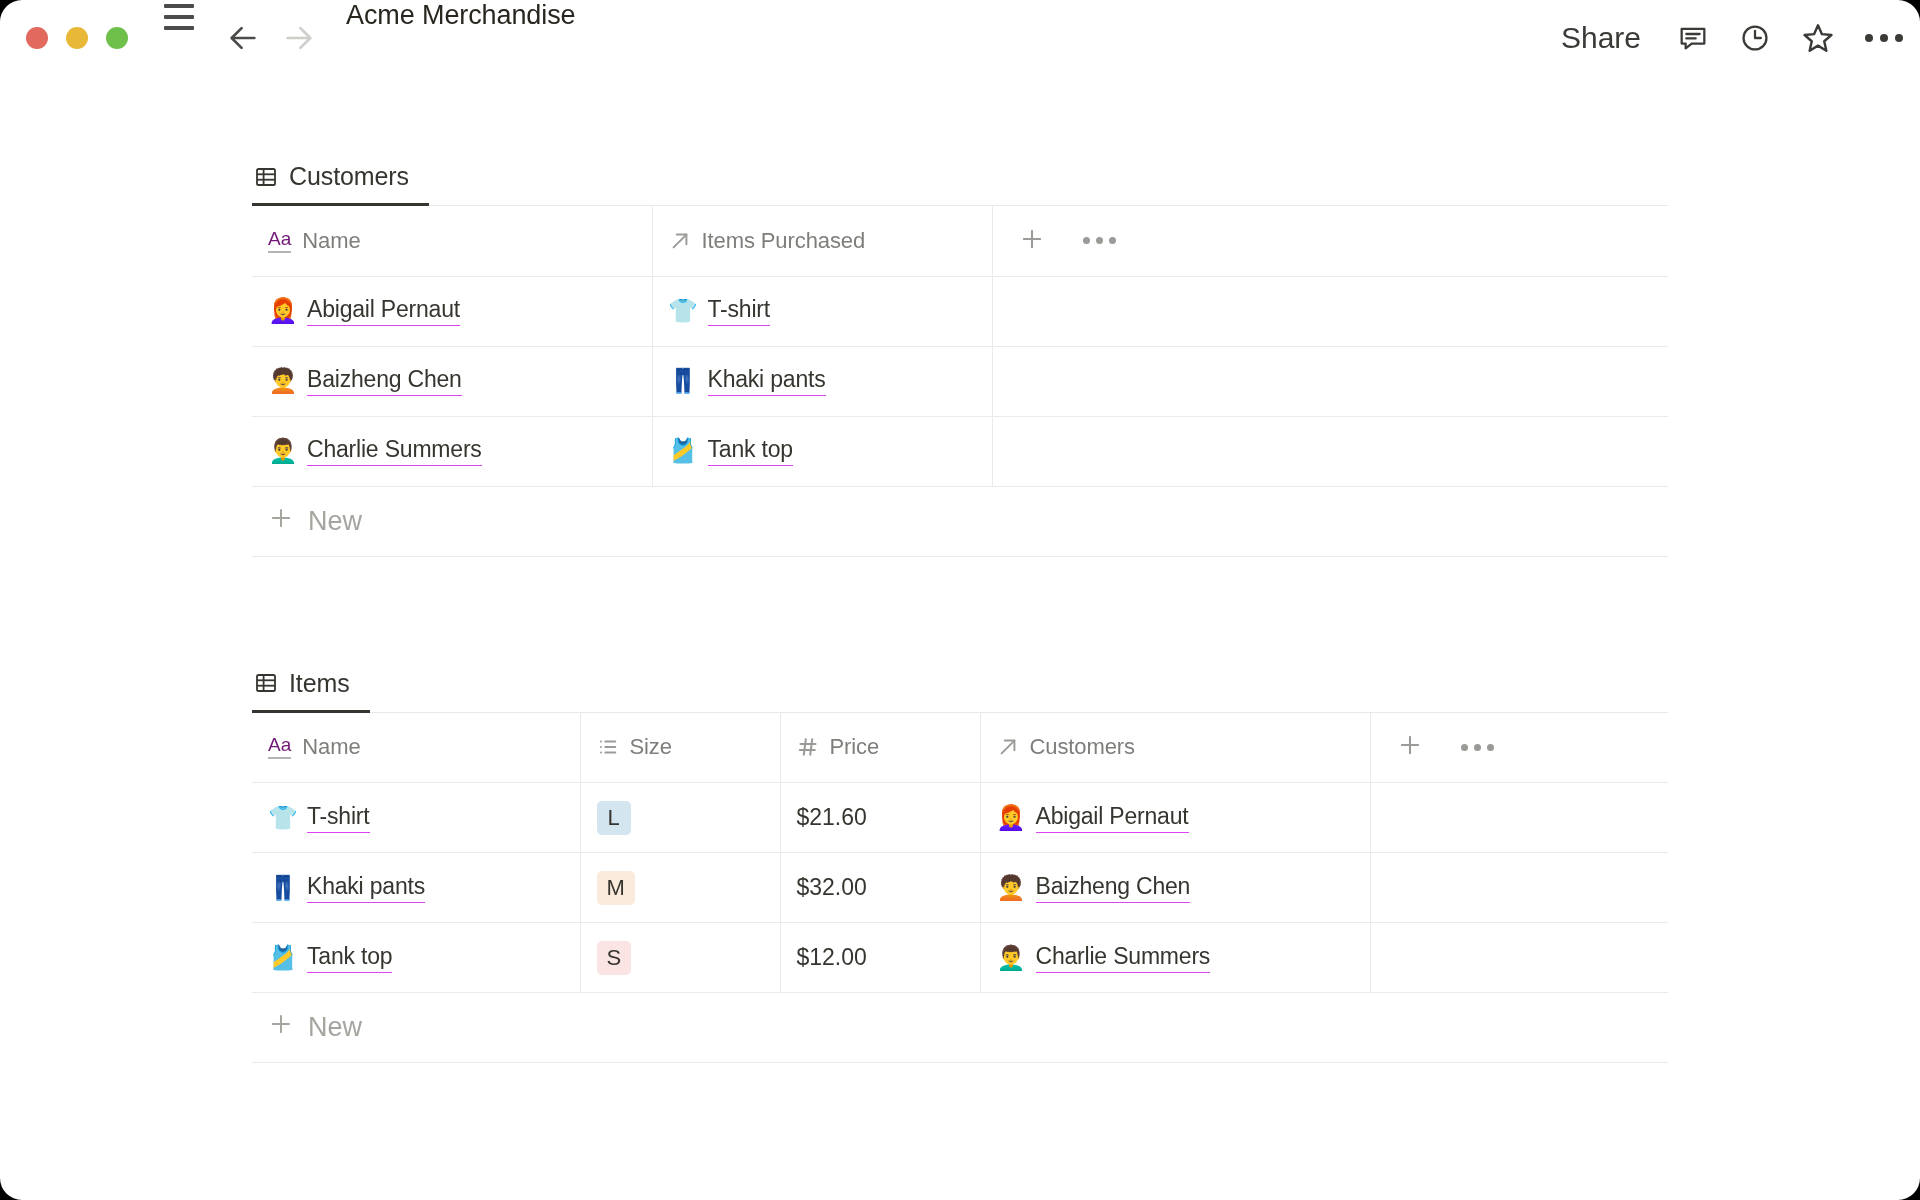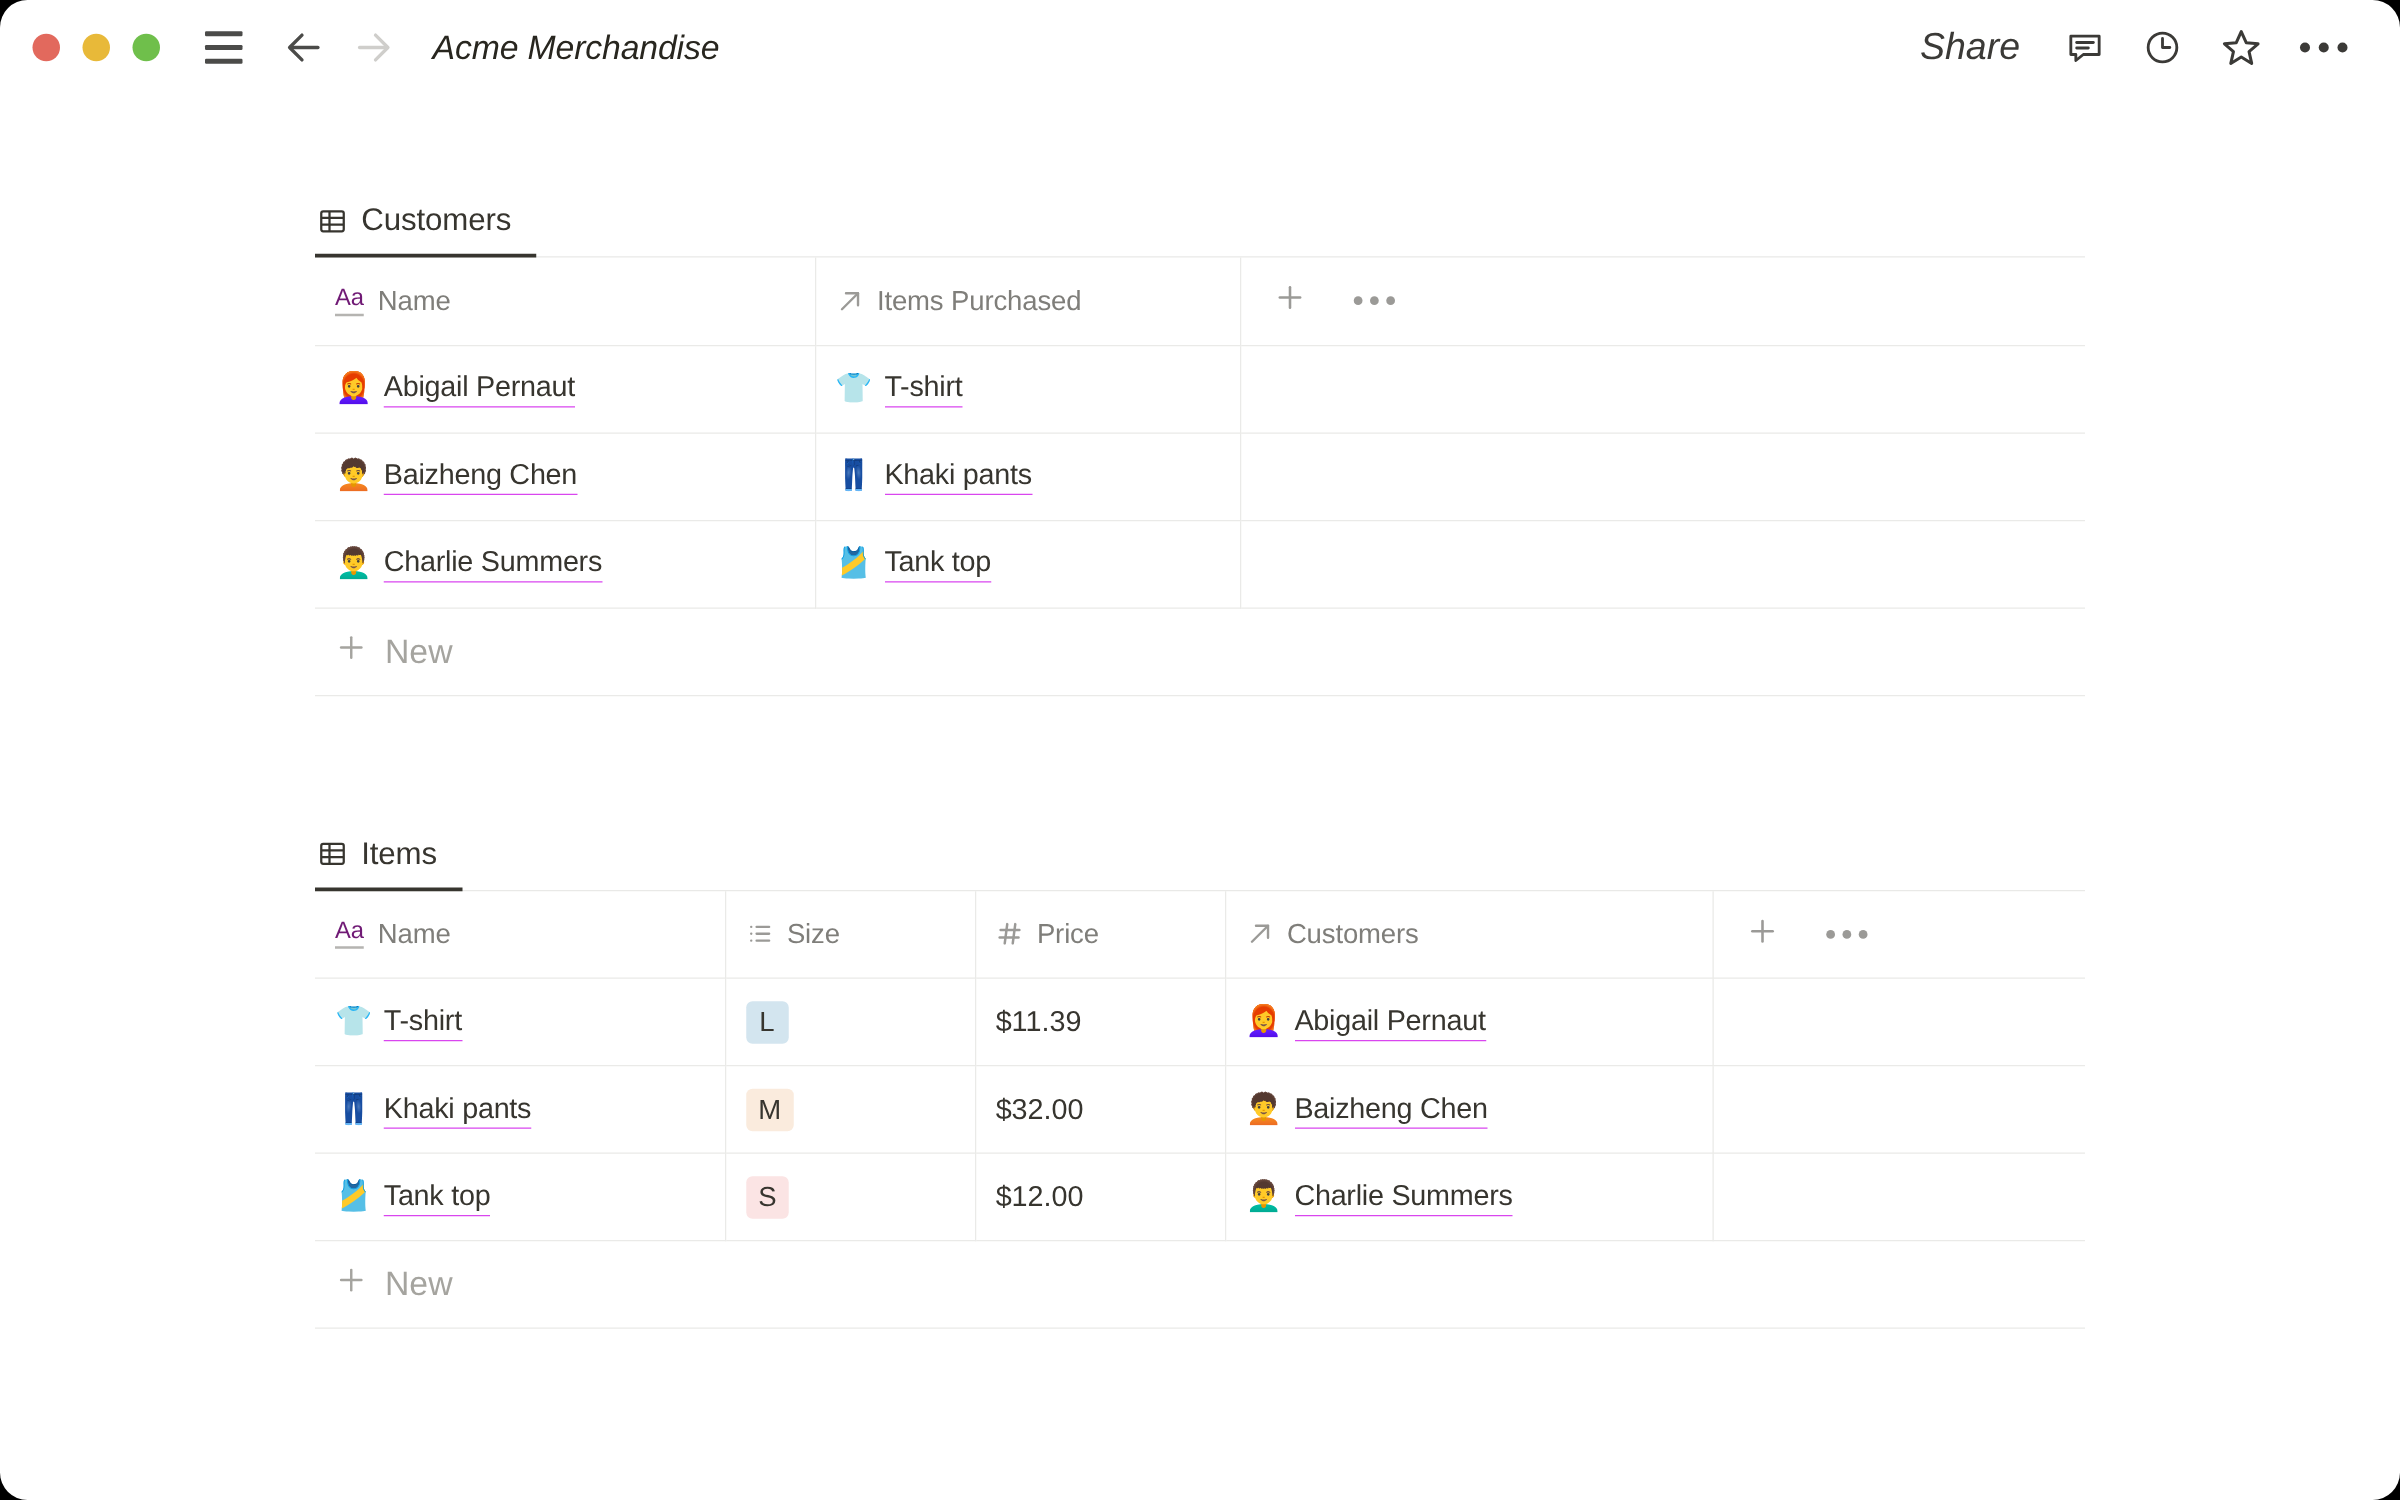--- a/index.html
+++ b/index.html
@@ -13,24 +13,22 @@
     position: absolute; inset: 0;
     background: #ffffff;
     border-radius: 22px;
     overflow: hidden;
   }
 
   
   #titlebar {
     height: 76px;
     display: flex;
-    align-items: center;
-    padding: 0 42px 0 26px;
+    padding: 0 17px 0 26px;
     position: relative;
-    font-style: italic;
   }
   .lights { display: flex; align-items: center; gap: 18px; }
   .light { width: 22px; height: 22px; border-radius: 50%; }
   .light.red    { background: #e2695d; }
   .light.yellow { background: #e8b939; }
   .light.green  { background: #6fbf4b; }
 
   .tb-icon {
     display: flex; align-items: center; justify-content: center;
     color: #4b4b49;
@@ -425,21 +423,21 @@
           <tr>
             <td>
               <div class="cell">
                 <span class="emoji">👕</span>
                 <span class="linktext">T-shirt</span>
               </div>
             </td>
             <td>
               <span class="badge" style="background:#d3e5ef">L</span>
             </td>
-            <td class="price">$11.39</td>
+            <td class="price">$21.60</td>
             <td>
               <div class="cell">
                 <span class="emoji">👩‍🦰</span>
                 <span class="linktext">Abigail Pernaut</span>
               </div>
             </td>
             <td></td>
           </tr>
           <tr>
             <td>

